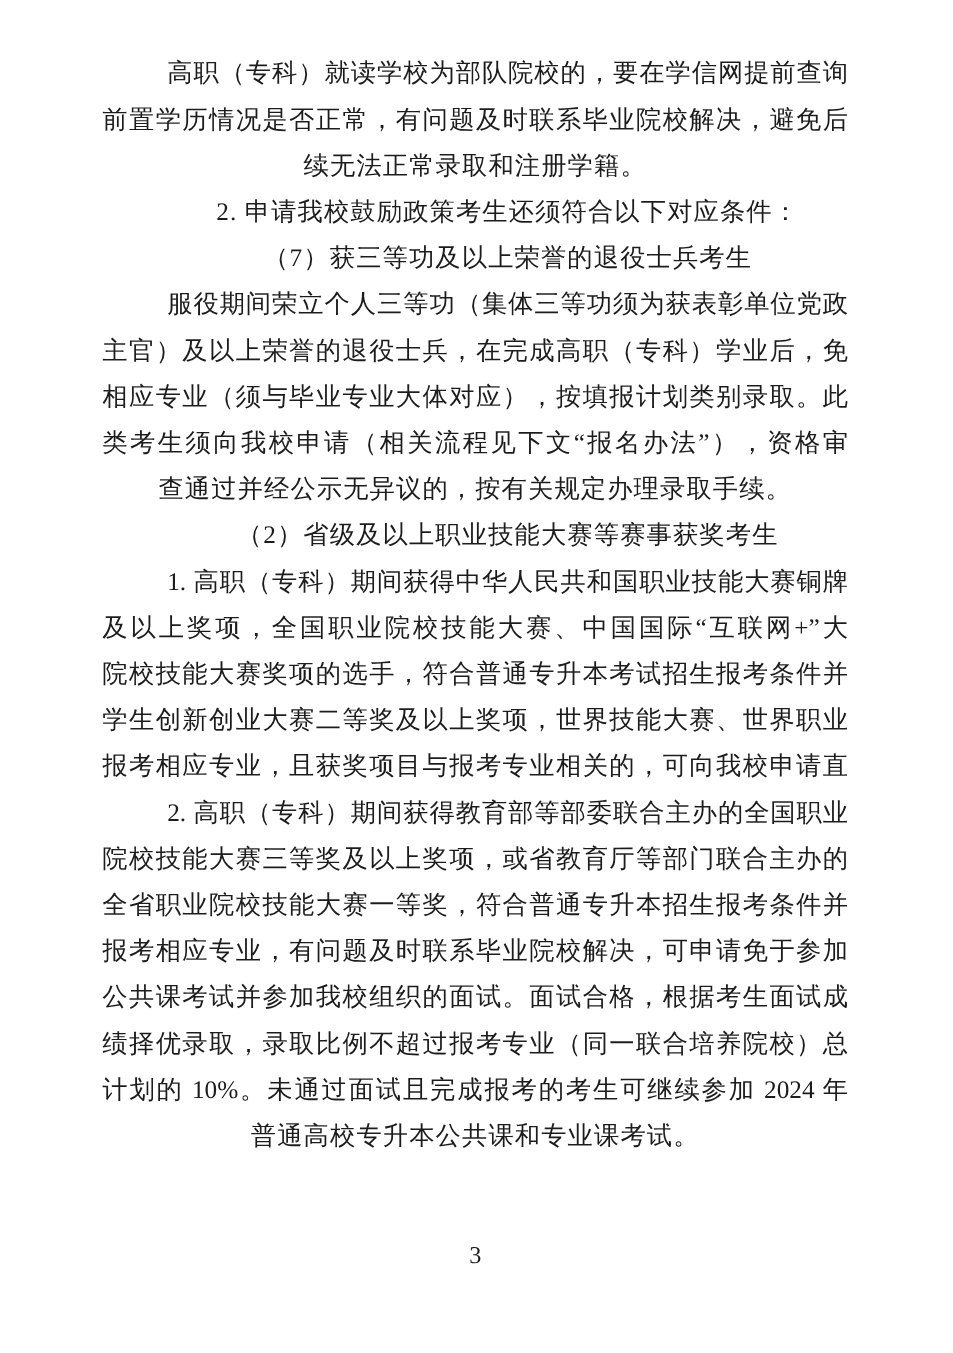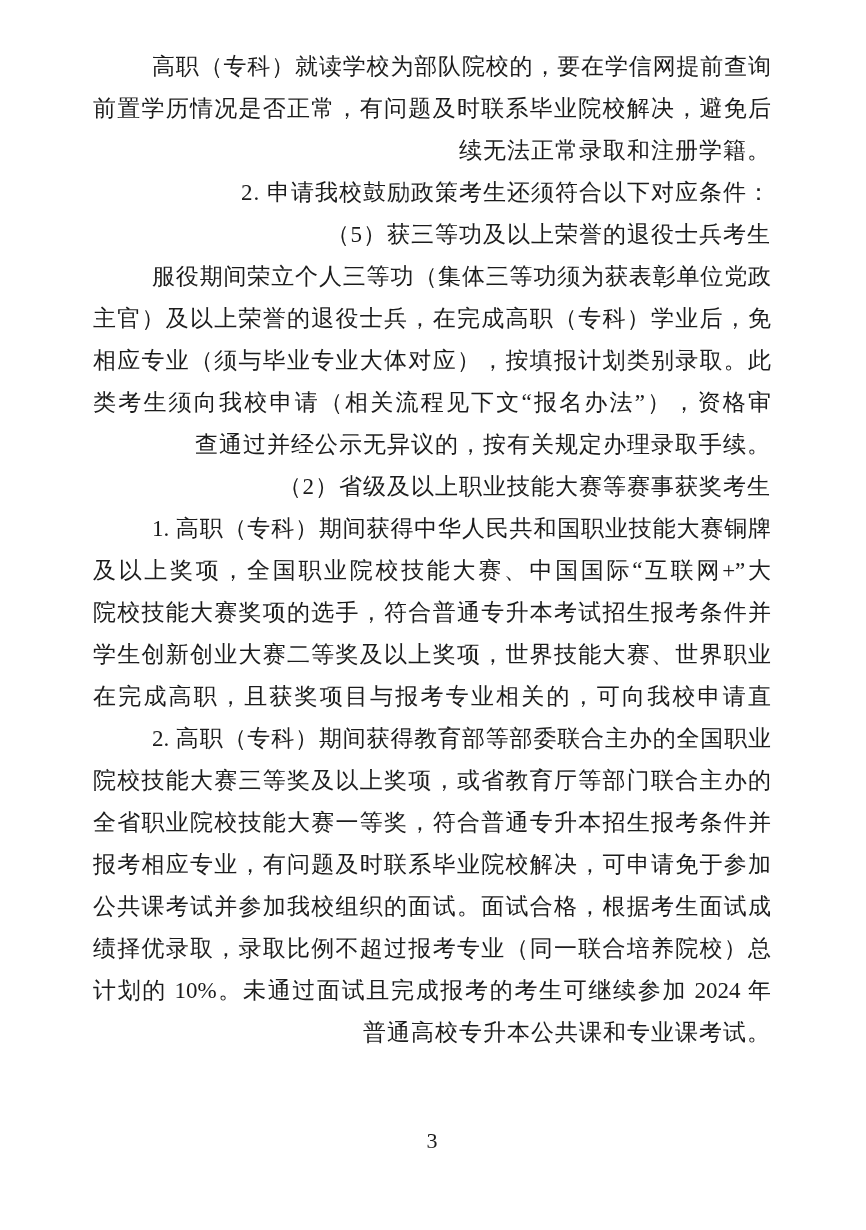--- a/index.html
+++ b/index.html
@@ -21,21 +21,21 @@
     left: 93px;
     top: 46px;
     width: 678px;
     color: #1c1c1c;
   }
   .ln {
     font-size: 23px;
     line-height: 42px;
     height: 42px;
     letter-spacing: 1px;
-    text-align: right;
+    text-align: center;
     overflow: hidden;
   }
   .ln.justify {
     text-align: justify;
     text-align-last: justify;
     letter-spacing: 0;
   }
   .ln.indent { padding-left: 59px; }
   .footer {
     position: absolute;
@@ -52,32 +52,32 @@
 </style>
 </head>
 <body>
 
 <div class="page">
   <div class="doc">
     <div class="ln indent justify">高职（专科）就读学校为部队院校的，要在学信网提前查询</div>
     <div class="ln justify">前置学历情况是否正常，有问题及时联系毕业院校解决，避免后</div>
     <div class="ln">续无法正常录取和注册学籍。</div>
     <div class="ln indent">2. 申请我校鼓励政策考生还须符合以下对应条件：</div>
-    <div class="ln indent">（5）获三等功及以上荣誉的退役士兵考生</div>
+    <div class="ln indent">（7）获三等功及以上荣誉的退役士兵考生</div>
     <div class="ln indent justify">服役期间荣立个人三等功（集体三等功须为获表彰单位党政</div>
     <div class="ln justify">主官）及以上荣誉的退役士兵，在完成高职（专科）学业后，免</div>
     <div class="ln justify">相应专业（须与毕业专业大体对应），按填报计划类别录取。此</div>
     <div class="ln justify">类考生须向我校申请（相关流程见下文“报名办法”），资格审</div>
     <div class="ln">查通过并经公示无异议的，按有关规定办理录取手续。</div>
     <div class="ln indent">（2）省级及以上职业技能大赛等赛事获奖考生</div>
     <div class="ln indent justify">1. 高职（专科）期间获得中华人民共和国职业技能大赛铜牌</div>
     <div class="ln justify">及以上奖项，全国职业院校技能大赛、中国国际“互联网+”大</div>
     <div class="ln justify">院校技能大赛奖项的选手，符合普通专升本考试招生报考条件并</div>
     <div class="ln justify">学生创新创业大赛二等奖及以上奖项，世界技能大赛、世界职业</div>
-    <div class="ln justify">在完成高职，且获奖项目与报考专业相关的，可向我校申请直</div>
+    <div class="ln justify">报考相应专业，且获奖项目与报考专业相关的，可向我校申请直</div>
     <div class="ln indent justify">2. 高职（专科）期间获得教育部等部委联合主办的全国职业</div>
     <div class="ln justify">院校技能大赛三等奖及以上奖项，或省教育厅等部门联合主办的</div>
     <div class="ln justify">全省职业院校技能大赛一等奖，符合普通专升本招生报考条件并</div>
     <div class="ln justify">报考相应专业，有问题及时联系毕业院校解决，可申请免于参加</div>
     <div class="ln justify">公共课考试并参加我校组织的面试。面试合格，根据考生面试成</div>
     <div class="ln justify">绩择优录取，录取比例不超过报考专业（同一联合培养院校）总</div>
     <div class="ln justify">计划的 10%。未通过面试且完成报考的考生可继续参加 2024 年</div>
     <div class="ln">普通高校专升本公共课和专业课考试。</div>
   </div>
   <div class="footer">

